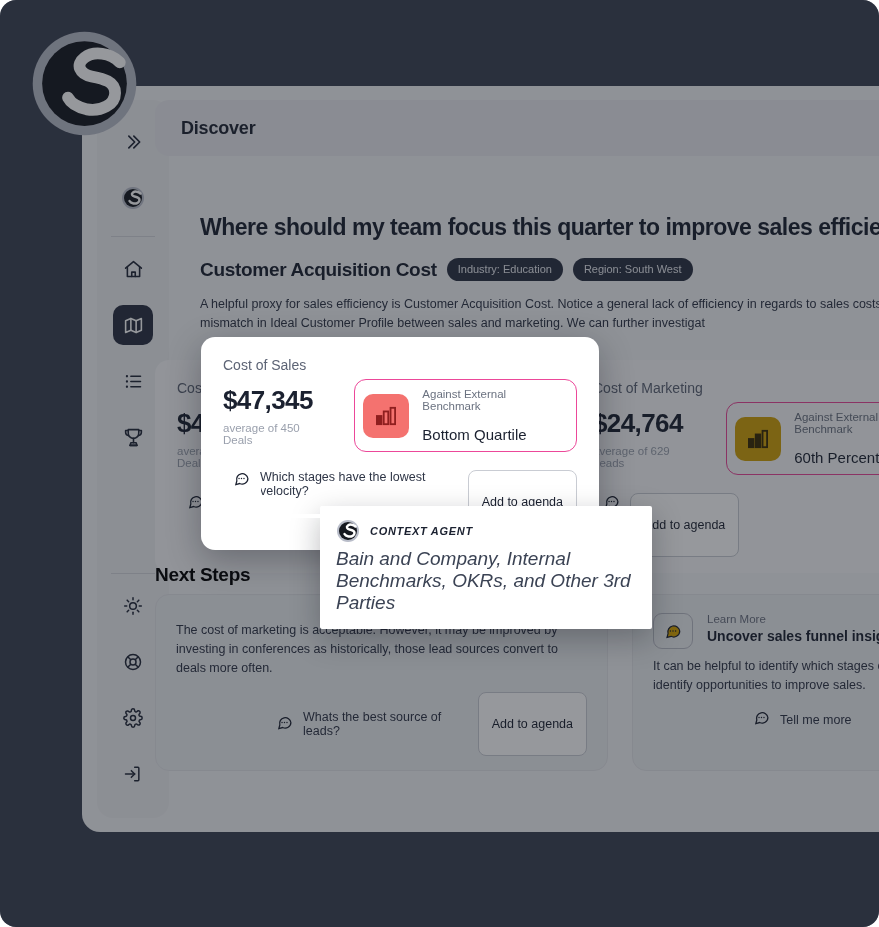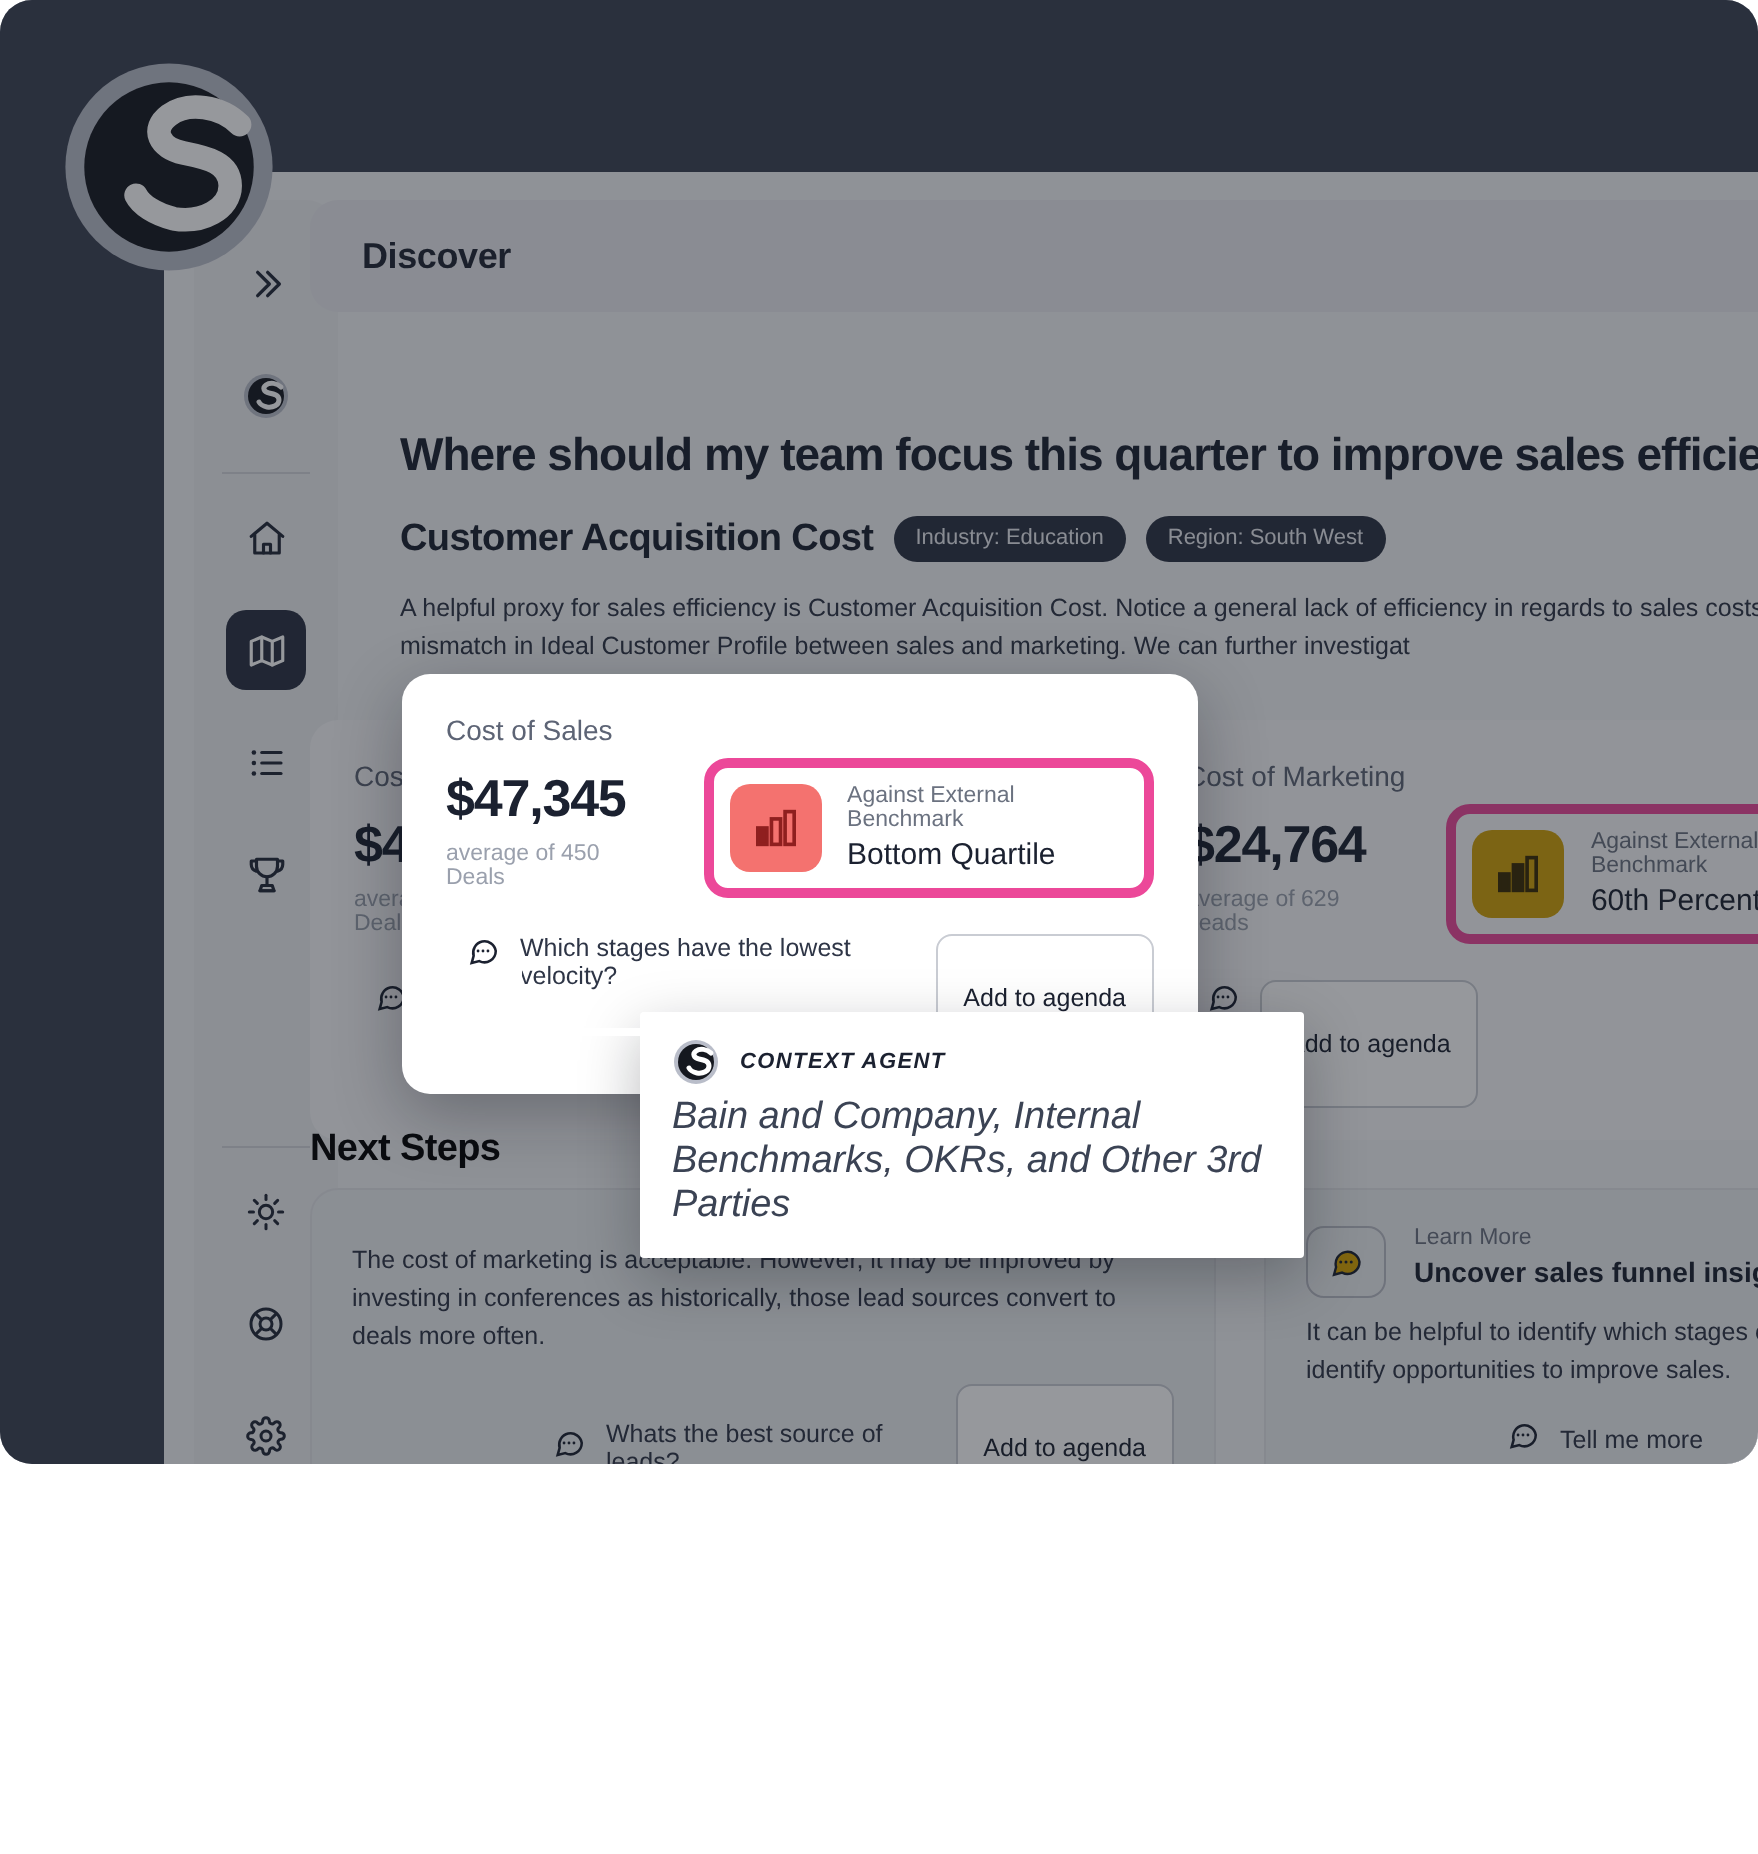--- a/index.html
+++ b/index.html
@@ -6,21 +6,21 @@
   html, body {
     width: 879px; height: 927px;
     background: #ffffff;
     font-family: "Liberation Sans", sans-serif;
     overflow: hidden;
   }
 
   
   #canvas {
     position: absolute; left: 0; top: 0;
-    width: 879px; height: 732px;
+    width: 879px; height: 927px;
     background: #3b4253;
     border-radius: 16px;
     overflow: hidden;
   }
 
   
   #app-window {
     position: absolute;
     left: 82px; top: 86px;
     width: 840px; height: 746px;
@@ -147,36 +147,36 @@
   }
   .big-value {
     font-size: 26px; font-weight: bold; color: #1b2130;
     letter-spacing: -0.6px;
   }
   .sub-value {
     font-size: 11.5px; color: #9aa0ad; margin-top: 6px;
   }
   .bench {
     display: flex; align-items: center; gap: 13px;
-    border: 5px solid #ec4899;
+    border: 1px solid #ec4899;
     border-radius: 12px;
     padding: 8px 16px 8px 8px;
     flex: 1 1 auto;
   }
   .bench-icon {
     width: 46px; height: 44px;
     border-radius: 10px;
     display: flex; align-items: center; justify-content: center;
     flex: 0 0 auto;
   }
   .bench-icon.red { background: #f4726f; }
   .bench-icon.yellow { background: #cfa009; }
   .bench-caption { font-size: 11.5px; color: #6b7280; }
   .bench-value {
-    font-size: 15px; color: #1b2130; margin-top: 3px;
+    font-size: 15px; color: #1b2130; margin-top: 14px;
     white-space: nowrap;
   }
   .card-foot {
     display: flex; align-items: flex-start; gap: 10px;
     margin-top: 18px;
     padding-left: 10px;
   }
   .chat-q {
     font-size: 12.5px; color: #2e3546;
     flex: 1 1 auto;

